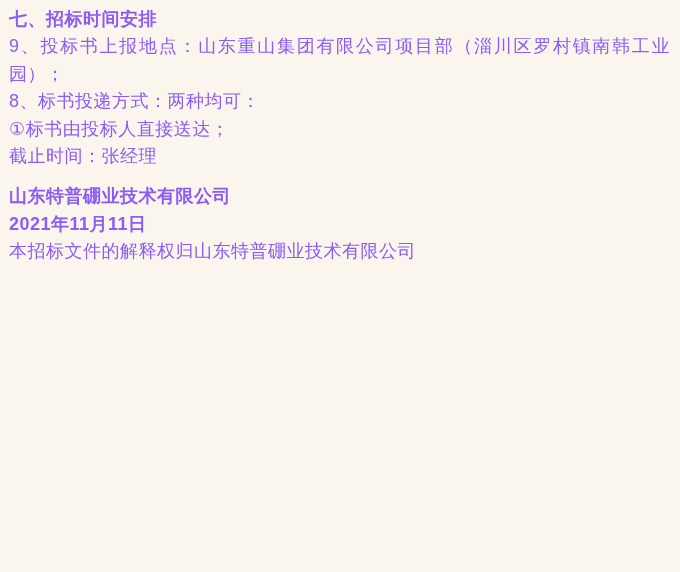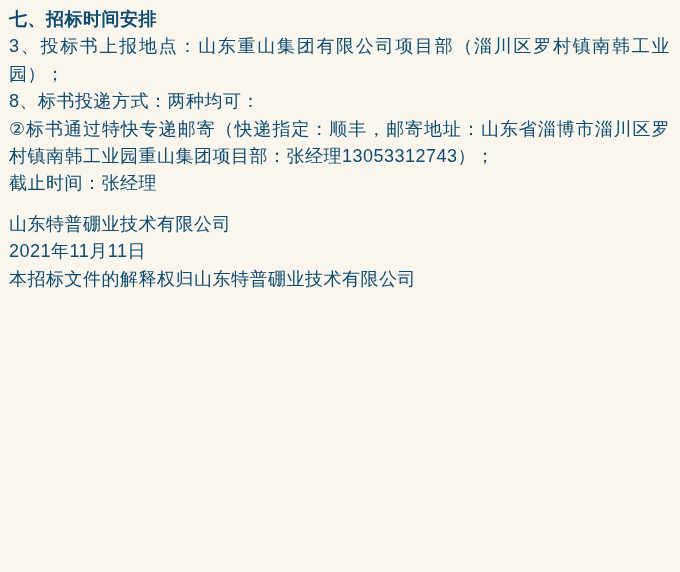--- a/index.html
+++ b/index.html
@@ -13,59 +13,60 @@
     overflow: hidden;
   }
   .doc {
     box-sizing: border-box;
     width: 680px;
     height: 572px;
     padding: 6px 10px 0 9px;
     font-family: "Liberation Sans", "DejaVu Sans", sans-serif;
     font-size: 18px;
     line-height: 27.4px;
-    color: #0c4a6e;
+    color: #8b5cf6;
     letter-spacing: 0.5px;
   }
   .doc p {
     margin: 0;
     text-align: justify;
     text-justify: inter-character;
   }
   .para-heading {
     font-weight: 700;
   }
   .inline-label {
     font-weight: 700;
   }
   .sig-line {
     text-align: right;
     padding-right: 6px;
+    font-weight: bold;
   }
   .sig-company {
     margin-top: 13px !important;
   }
   .footer-line {
     text-align: center;
   }
 </style>
 </head>
 <body>
 
 <div class="doc">
 
   <p class="para-heading">七、招标时间安排</p>
 
 
-  <p>3、投标书上报地点：山东重山集团有限公司项目部（淄川区罗村镇南韩工业园）；</p>
+  <p>9、投标书上报地点：山东重山集团有限公司项目部（淄川区罗村镇南韩工业园）；</p>
 
   <p>8、标书投递方式：两种均可：</p>
 
+  <p>①标书由投标人直接送达；</p>
 
-  <p>②标书通过特快专递邮寄（快递指定：顺丰，邮寄地址：山东省淄博市淄川区罗村镇南韩工业园重山集团项目部：张经理13053312743）；</p>
 
 
 
 
   <p>截止时间：张经理</p>
 
 
   <p class="sig-line sig-company">山东特普硼业技术有限公司</p>
 
   <p class="sig-line">2021年11月11日</p>

